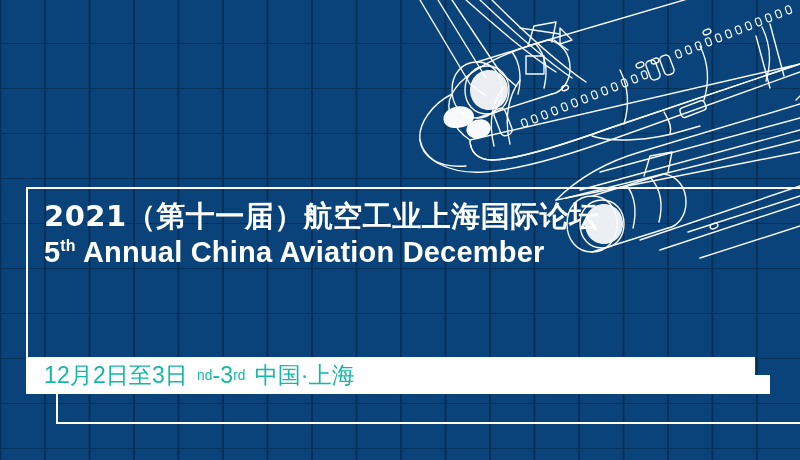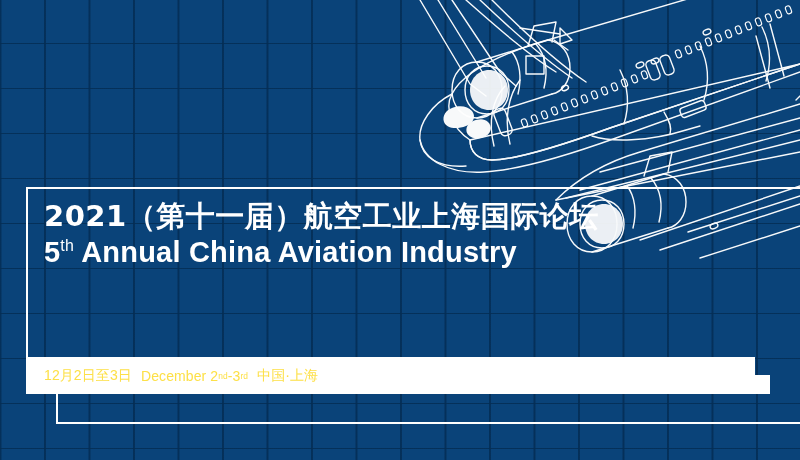--- a/index.html
+++ b/index.html
@@ -52,33 +52,33 @@
   }
   .title-cn{
     font-size:29px;line-height:36px;font-weight:bold;letter-spacing:.5px;
     white-space:nowrap;
     font-family:"DejaVu Sans","Liberation Sans",sans-serif;
   }
   .title-en{
     font-size:29px;line-height:37px;font-weight:600;letter-spacing:.2px;
     white-space:nowrap;
   }
-  .title-en sup{font-size:.55em;vertical-align:super;line-height:0;font-weight:400;}
+  .title-en sup{font-size:.55em;vertical-align:super;line-height:0;font-weight:700;}
   
   .datebar-wrap{position:absolute;left:26px;top:357px;}
   .datebar-a{
     position:absolute;left:0;top:0;width:729px;height:19px;background:#ffffff;
   }
   .datebar-b{
     position:absolute;left:0;top:18px;width:744px;height:19px;background:#ffffff;
   }
   .datebar-text{
     position:absolute;left:18px;top:0;height:37px;
     display:flex;align-items:center;
-    color:#fde047;font-size:14px;white-space:nowrap;letter-spacing:.1px;
+    color:#14b8a6;font-size:23px;white-space:nowrap;letter-spacing:.1px;
   }
   .datebar-text sup{font-size:.6em;vertical-align:super;line-height:0;}
   .dsp{display:inline-block;width:9px;}
 </style>
 </head>
 <body>
 
 <div id="banner">
 
   <div class="grid"></div>
@@ -219,30 +219,29 @@
     </svg>
   </div>
 
   <div class="frame-top"></div>
   <div class="frame-left"></div>
   <div class="frame-bottom-stub"></div>
   <div class="frame-bottom-rule"></div>
 
   <div class="titles">
     <div class="title-cn">2021（第十一届）航空工业上海国际论坛</div>
-    <div class="title-en"><span>5</span><sup>th</sup><span> Annual China Aviation Industry</span></div>
+    <div class="title-en"><span>5</span><sup>th</sup><span> Annual China Aviation December</span></div>
   </div>
 
   <div class="datebar-wrap">
     <div class="datebar-a"></div>
     <div class="datebar-b"></div>
     <div class="datebar-text">
         <span>12月2日至3日</span>
         <span class="dsp"></span>
-        <span>December 2</span>
         <sup>nd</sup>
         <span>-3</span>
         <sup>rd</sup>
         <span class="dsp"></span>
         <span>中国·上海</span>
         <span class="dsp"></span>
       </div>
   </div>
 
 </div>

